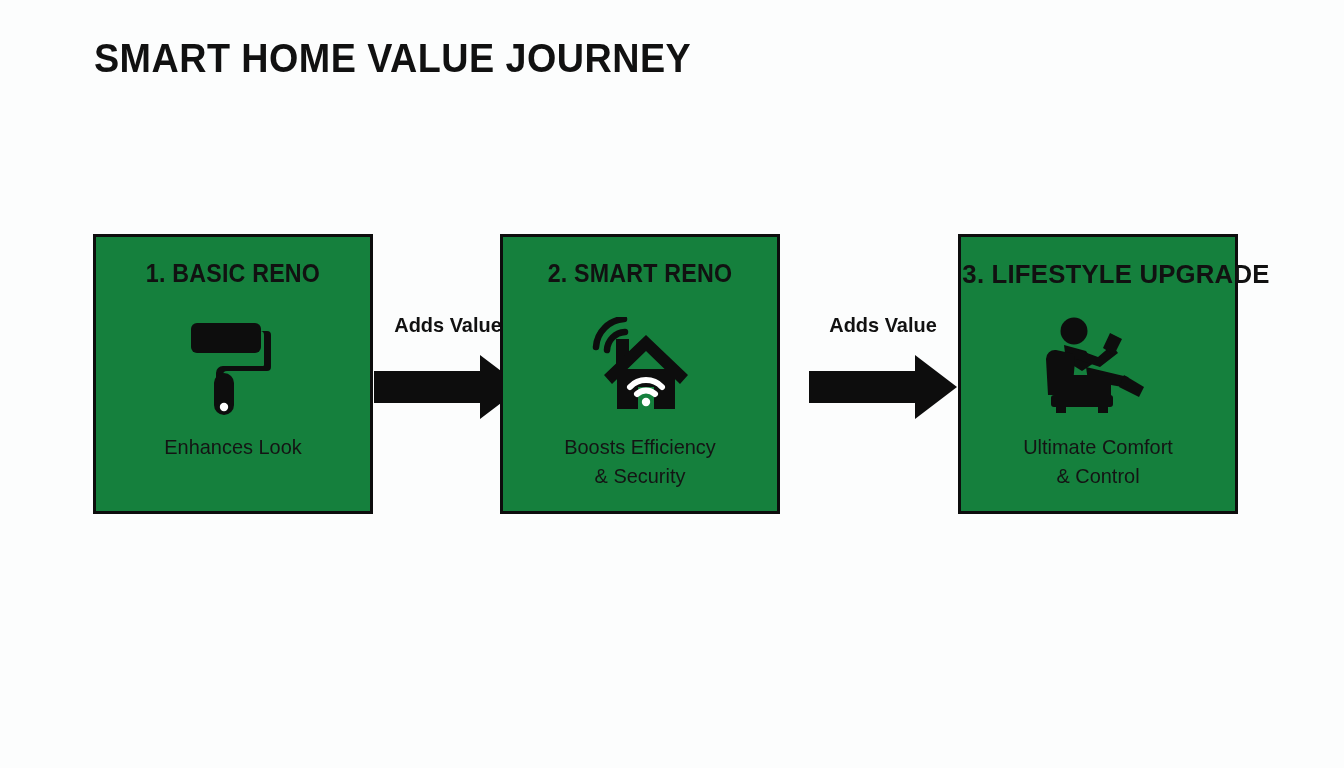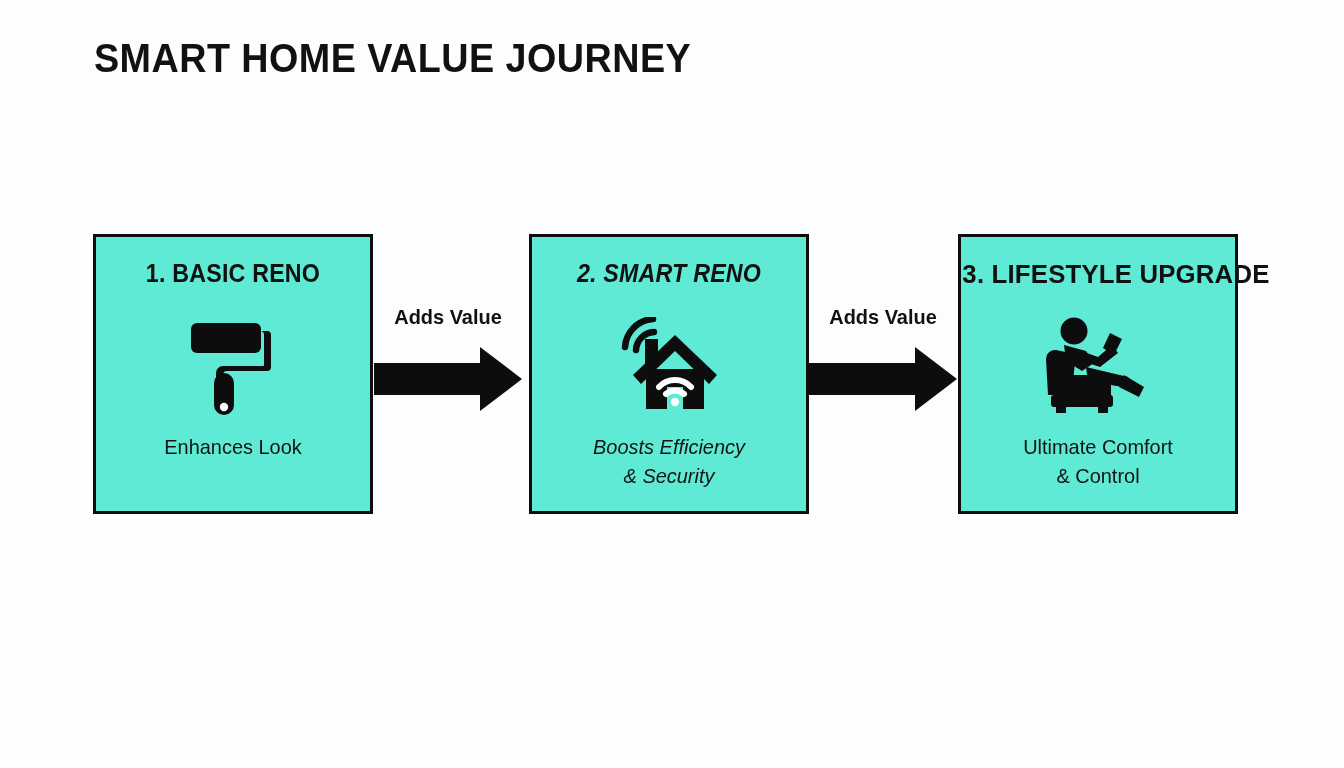--- a/index.html
+++ b/index.html
@@ -36,24 +36,24 @@
   }
 
   
   .stage-box {
     position: absolute;
     top: 234px;
     width: 280px;
     height: 280px;
     box-sizing: border-box;
     border: 3px solid #0d0d0d;
-    background: #5eead4;
+    background: #15803d;
   }
   #box1 { left: 93px; }
-  #box2 { left: 529px; font-style: italic; }
+  #box2 { left: 500px; }
   #box3 { left: 958px; padding-left: 48px; }
 
   .stage-header {
     position: absolute;
     top: 22px;
     left: 0;
     width: 100%;
     text-align: center;
     font-family: "Liberation Sans Narrow", "Liberation Sans", sans-serif;
     font-size: 25px;
@@ -90,21 +90,21 @@
     font-weight: 400;
     color: #141414;
     line-height: 1.38;
     transform: scaleX(0.95);
     white-space: pre-line;
   }
 
   
   .arrow-group {
     position: absolute;
-    top: 305px;
+    top: 313px;
     width: 152px;
     height: 112px;
     text-decoration: underline;
   }
   #arrow1 { left: 372px; }
   #arrow2 { left: 807px; }
 
   .arrow-label {
     position: absolute;
     top: 0;

